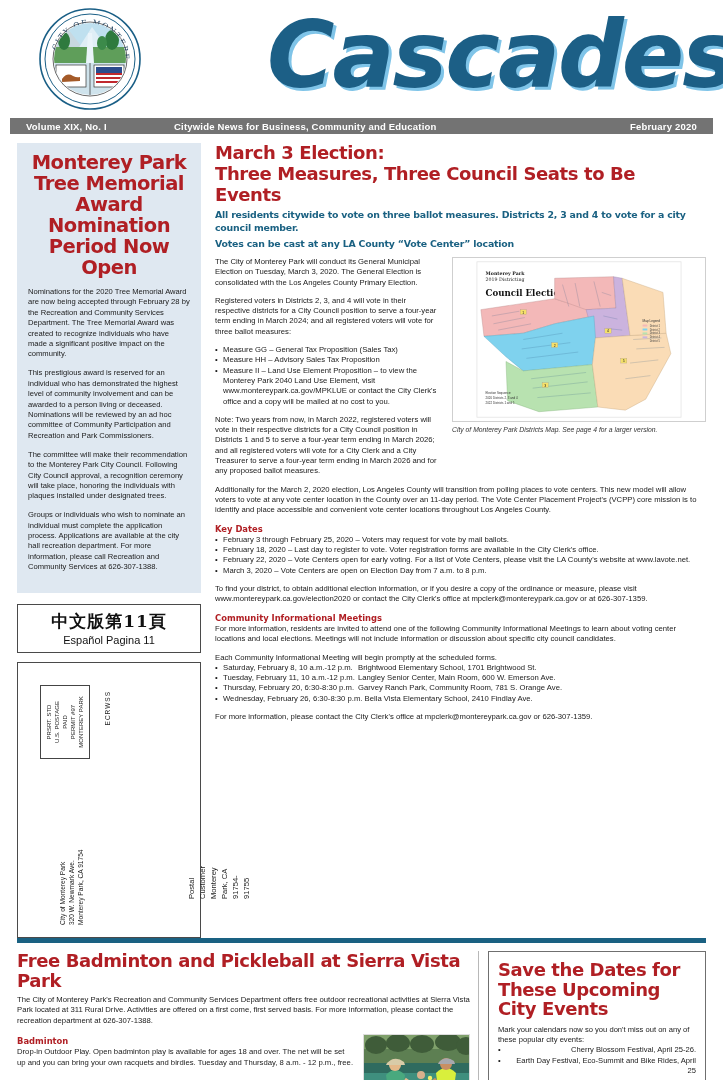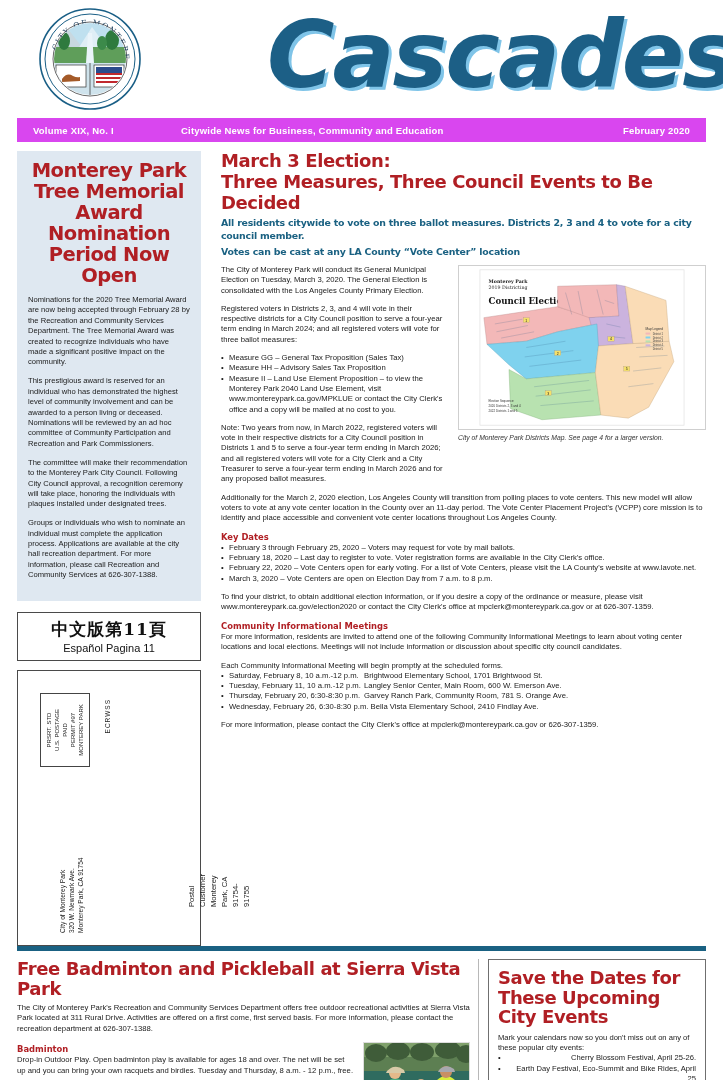--- a/index.html
+++ b/index.html
@@ -22,30 +22,30 @@
     font-weight:bold; font-style:italic;
     font-size:92px; letter-spacing:-2px;
     color:#1c5f86;
     text-shadow: 3px 3px 0 #7fc4e8;
     line-height:108px;
     white-space:nowrap;
   }
 
   
   .volbar {
-    margin:0 17px; height:24px; background:#d946ef; color:#fff;
+    margin:0 10px; height:16px; background:#737373; color:#fff;
     display:flex; align-items:center; font-size:9.5px; font-weight:bold;
     letter-spacing:.2px;
   }
   .volbar .vb-left { width:150px; padding-left:16px; }
   .volbar .vb-mid { flex:1; text-align:left; padding-left:14px; }
   .volbar .vb-right { width:120px; text-align:right; padding-right:16px; }
 
   
-  .content { position:relative; padding:9px 17px 0 17px; display:flex; gap:10px; }
+  .content { position:relative; padding:9px 17px 0 17px; display:flex; gap:4px; }
   .col-left { width:184px; flex:0 0 184px; }
   .col-main { flex:1; padding-left:10px; }
 
   
   .award-box { background:#dfe8f1; padding:9px 11px 12px 11px; }
   .award-box h2 {
     font-family:"DejaVu Sans", sans-serif;
     color:#b01f24; font-size:19.5px; line-height:21px;
     text-align:center; font-weight:bold; letter-spacing:-.5px;
     margin-bottom:9px;
@@ -196,21 +196,21 @@
           <div class="ptxt">PRSRT. STD<br>U.S. POSTAGE<br>PAID<br>PERMIT #97<br>MONTEREY PARK</div>
         </div>
         <div class="ecrwss">ECRWSS</div>
         <div class="retaddr">City of Monterey Park<br>320 W. Newmark Ave.<br>Monterey Park, CA 91754</div>
         <div class="custaddr">Postal Customer<br>Monterey Park, CA 91754-91755</div>
       </div>
     </div>
 
     <div class="col-main">
       <div class="hl1">March 3 Election:</div>
-      <div class="hl2">Three Measures, Three Council Events to Be Decided</div>
+      <div class="hl2">Three Measures, Three Council Seats to Be Events</div>
       <div class="deck">All residents citywide to vote on three ballot measures. Districts 2, 3 and 4 to vote for a city council member.</div>
       <div class="deck">Votes can be cast at any LA County “Vote Center” location</div>
 
       <div class="two-up">
         <div class="colA tx">
           <p>The City of Monterey Park will conduct its General Municipal Election on Tuesday, March 3, 2020. The General Election is consolidated with the Los Angeles County Primary Election.</p>
           <p>Registered voters in Districts 2, 3, and 4 will vote in their respective districts for a City Council position to serve a four-year term ending in March 2024; and all registered voters will vote for three ballot measures:</p>
           <ul>
             <li>Measure GG – General Tax Proposition (Sales Tax)</li>
             <li>Measure HH – Advisory Sales Tax Proposition</li>

